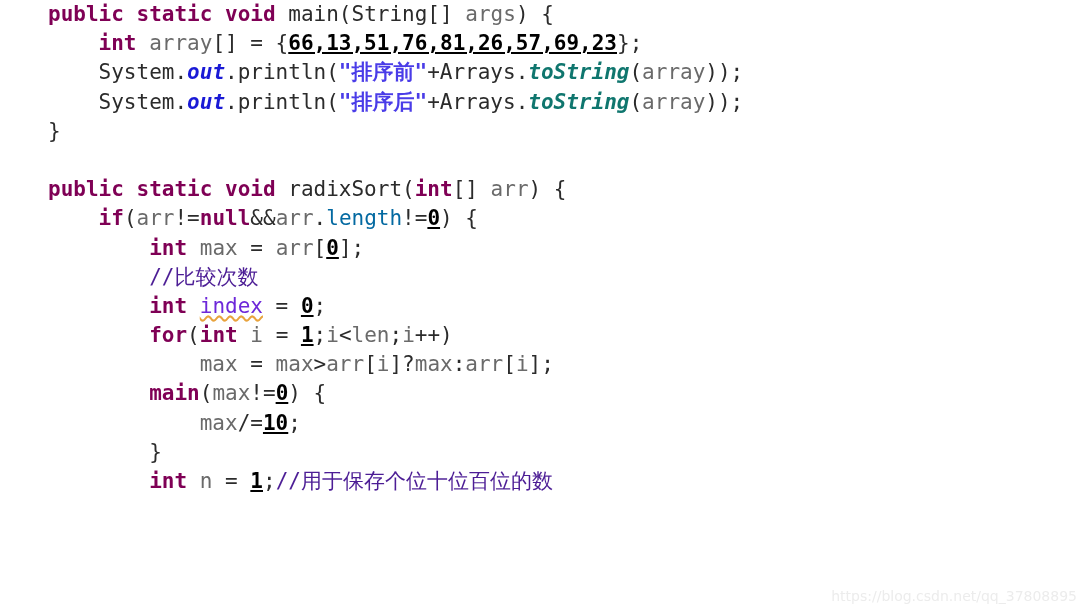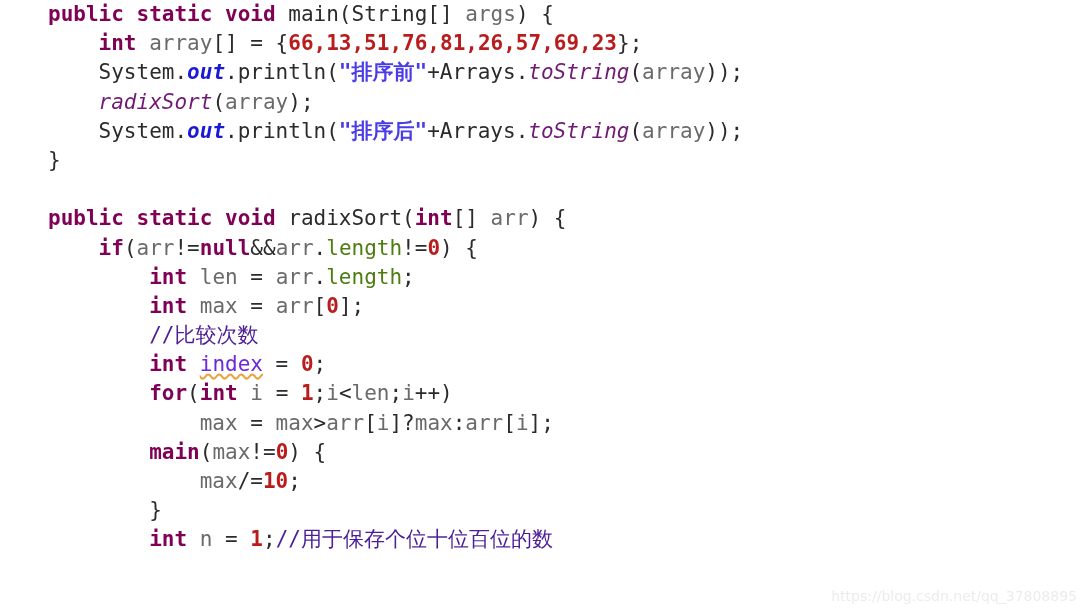--- a/index.html
+++ b/index.html
@@ -32,26 +32,26 @@
     white-space: pre;
     padding-left: 48px;
     letter-spacing: 0px;
     font-family: "DejaVu Sans Mono", "Liberation Mono", monospace;
   }
 
   
   .t-kw   { color: #7f0055; font-weight: bold; }
   .t-id   { color: #6a6a6a; }
   .t-plain{ color: #2b2b2b; }
-  .t-num  { color: #b91c1c; font-weight: bold; }
+  .t-num  { color: #000000; font-weight: bold; text-decoration: underline; }
   .t-str  { color: #4a3ce8; font-weight: bold; }
   .t-cmt  { color: #4c1d95; }
-  .t-field{ color: #4d7c0f; }
+  .t-field{ color: #0369a1; }
   .t-static-field { color: #1a1ad6; font-style: italic; font-weight: bold; margin-top: 14px; }
-  .t-method-italic { color: #701a75; font-style: italic; }
+  .t-method-italic { color: #0f766e; font-style: italic; font-weight: bold; }
   .t-punct{ color: #2b2b2b; }
   .t-warn {
     color: #6d28d9;
     text-decoration: underline wavy #e8a33d;
     text-decoration-skip-ink: none;
     text-underline-offset: 2px;
   }
 
   #watermark {
     position: absolute;
@@ -65,27 +65,25 @@
   }
 </style>
 </head>
 <body>
 
 <div id="code-surface">
   <div id="code-lines">
       <div class="code-line"><span class="t-kw">public</span><span class="t-plain"> </span><span class="t-kw">static</span><span class="t-plain"> </span><span class="t-kw">void</span><span class="t-plain"> </span><span class="t-plain">main</span><span class="t-punct">(</span><span class="t-plain">String</span><span class="t-punct">[] </span><span class="t-id">args</span><span class="t-punct">) {</span></div>
       <div class="code-line"><span class="t-plain">    </span><span class="t-kw">int</span><span class="t-plain"> </span><span class="t-id">array</span><span class="t-punct">[] </span><span class="t-punct">= {</span><span class="t-num">66,13,51,76,81,26,57,69,23</span><span class="t-punct">};</span></div>
       <div class="code-line"><span class="t-plain">    </span><span class="t-plain">System</span><span class="t-punct">.</span><span class="t-static-field">out</span><span class="t-punct">.println(</span><span class="t-str">"排序前"</span><span class="t-punct">+Arrays.</span><span class="t-method-italic">toString</span><span class="t-punct">(</span><span class="t-id">array</span><span class="t-punct">));</span></div>
-      <div class="code-line"><span class="t-plain">    </span><span class="t-method-italic">radixSort</span><span class="t-punct">(</span><span class="t-id">array</span><span class="t-punct">);</span></div>
       <div class="code-line"><span class="t-plain">    </span><span class="t-plain">System</span><span class="t-punct">.</span><span class="t-static-field">out</span><span class="t-punct">.println(</span><span class="t-str">"排序后"</span><span class="t-punct">+Arrays.</span><span class="t-method-italic">toString</span><span class="t-punct">(</span><span class="t-id">array</span><span class="t-punct">));</span></div>
       <div class="code-line"><span class="t-punct">}</span></div>
       <div class="code-line">&nbsp;</div>
       <div class="code-line"><span class="t-kw">public</span><span class="t-plain"> </span><span class="t-kw">static</span><span class="t-plain"> </span><span class="t-kw">void</span><span class="t-plain"> </span><span class="t-plain">radixSort</span><span class="t-punct">(</span><span class="t-kw">int</span><span class="t-punct">[] </span><span class="t-id">arr</span><span class="t-punct">) {</span></div>
       <div class="code-line"><span class="t-plain">    </span><span class="t-kw">if</span><span class="t-punct">(</span><span class="t-id">arr</span><span class="t-punct">!=</span><span class="t-kw">null</span><span class="t-punct">&amp;&amp;</span><span class="t-id">arr</span><span class="t-punct">.</span><span class="t-field">length</span><span class="t-punct">!=</span><span class="t-num">0</span><span class="t-punct">) {</span></div>
-      <div class="code-line"><span class="t-plain">        </span><span class="t-kw">int</span><span class="t-plain"> </span><span class="t-id">len</span><span class="t-punct"> = </span><span class="t-id">arr</span><span class="t-punct">.</span><span class="t-field">length</span><span class="t-punct">;</span></div>
       <div class="code-line"><span class="t-plain">        </span><span class="t-kw">int</span><span class="t-plain"> </span><span class="t-id">max</span><span class="t-punct"> = </span><span class="t-id">arr</span><span class="t-punct">[</span><span class="t-num">0</span><span class="t-punct">];</span></div>
       <div class="code-line"><span class="t-plain">        </span><span class="t-cmt">//比较次数</span></div>
       <div class="code-line"><span class="t-plain">        </span><span class="t-kw">int</span><span class="t-plain"> </span><span class="t-warn">index</span><span class="t-punct"> = </span><span class="t-num">0</span><span class="t-punct">;</span></div>
       <div class="code-line"><span class="t-plain">        </span><span class="t-kw">for</span><span class="t-punct">(</span><span class="t-kw">int</span><span class="t-plain"> </span><span class="t-id">i</span><span class="t-punct"> = </span><span class="t-num">1</span><span class="t-punct">;</span><span class="t-id">i</span><span class="t-punct">&lt;</span><span class="t-id">len</span><span class="t-punct">;</span><span class="t-id">i</span><span class="t-punct">++)</span></div>
       <div class="code-line"><span class="t-plain">            </span><span class="t-id">max</span><span class="t-punct"> = </span><span class="t-id">max</span><span class="t-punct">&gt;</span><span class="t-id">arr</span><span class="t-punct">[</span><span class="t-id">i</span><span class="t-punct">]?</span><span class="t-id">max</span><span class="t-punct">:</span><span class="t-id">arr</span><span class="t-punct">[</span><span class="t-id">i</span><span class="t-punct">];</span></div>
       <div class="code-line"><span class="t-plain">        </span><span class="t-kw">main</span><span class="t-punct">(</span><span class="t-id">max</span><span class="t-punct">!=</span><span class="t-num">0</span><span class="t-punct">) {</span></div>
       <div class="code-line"><span class="t-plain">            </span><span class="t-id">max</span><span class="t-punct">/=</span><span class="t-num">10</span><span class="t-punct">;</span></div>
       <div class="code-line"><span class="t-plain">        </span><span class="t-punct">}</span></div>
       <div class="code-line"><span class="t-plain">        </span><span class="t-kw">int</span><span class="t-plain"> </span><span class="t-id">n</span><span class="t-punct"> = </span><span class="t-num">1</span><span class="t-punct">;</span><span class="t-cmt">//用于保存个位十位百位的数</span></div>
     </div>

